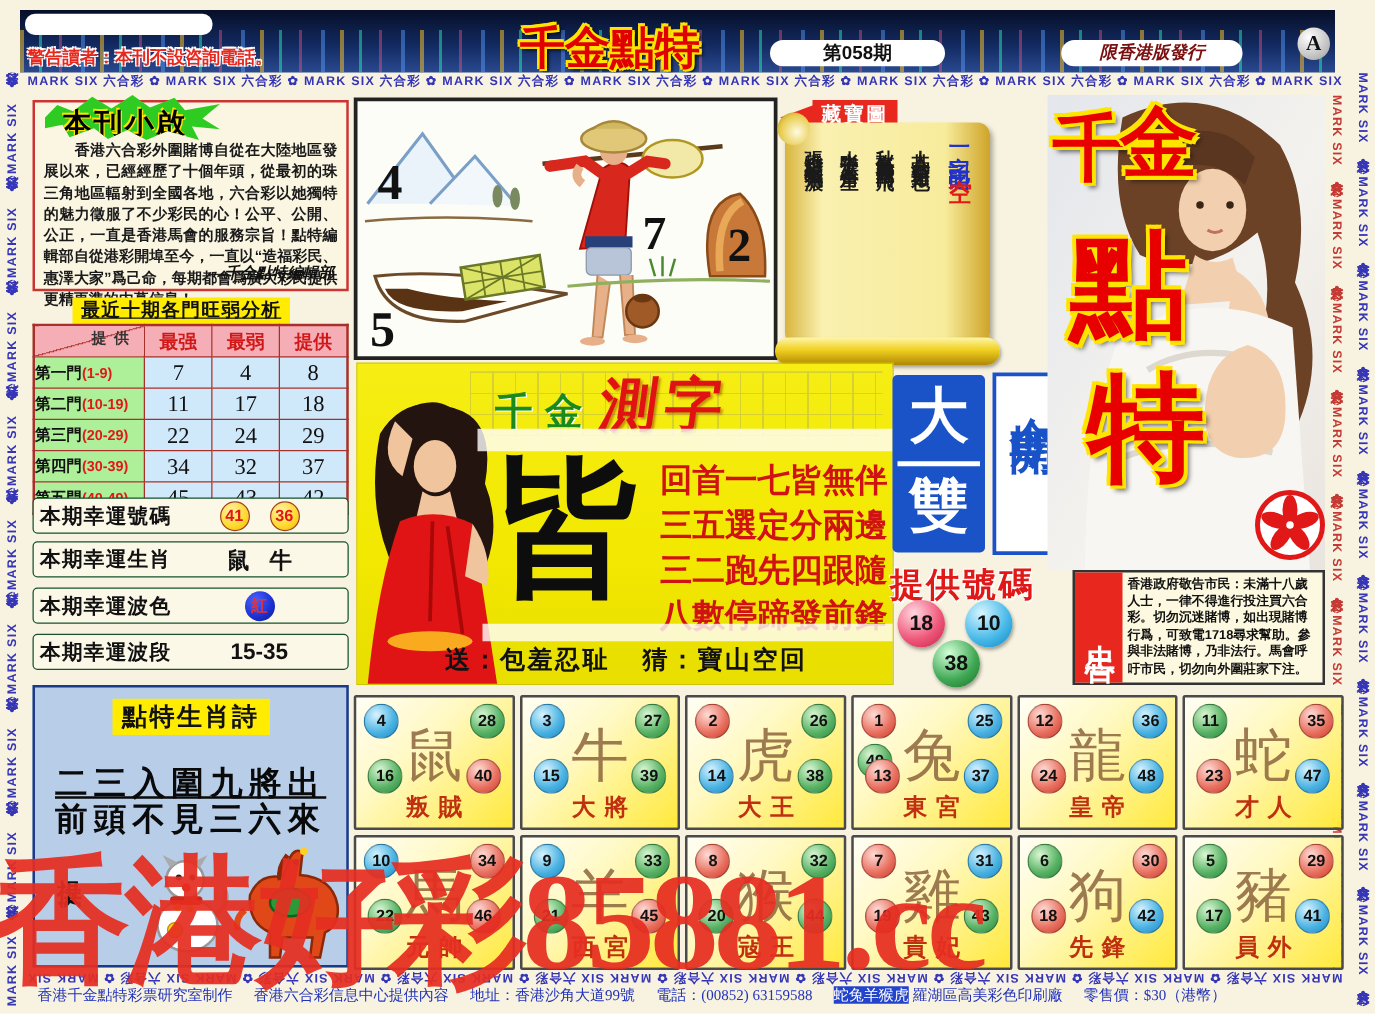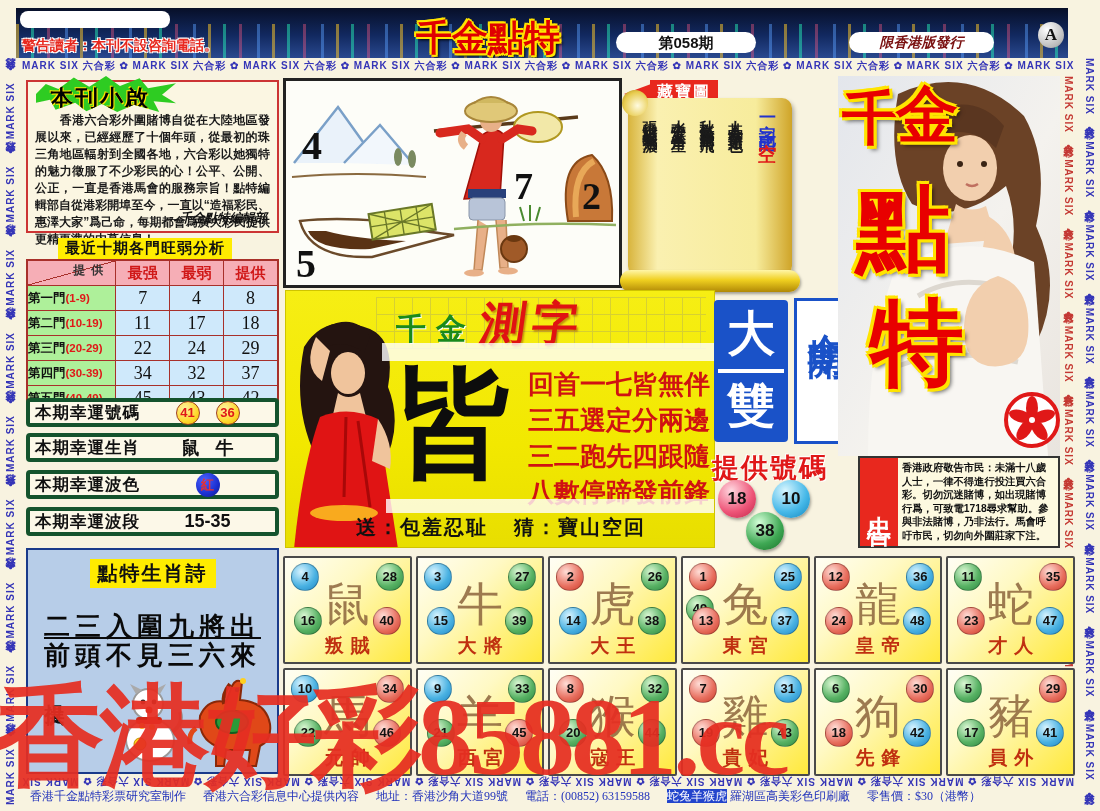--- a/index.html
+++ b/index.html
@@ -28,32 +28,32 @@
 
   
   .notice{position:absolute;left:26px;top:80px;width:253px;height:153px;border:2px solid #cc3434;background:#fbf6e2;box-sizing:border-box;}
   .starburst{position:absolute;left:8px;top:-6px;width:140px;height:36px;background:#2ecc22;clip-path:polygon(0% 50%,7% 22%,16% 36%,27% 4%,38% 30%,50% 0%,60% 28%,74% 6%,80% 34%,100% 20%,90% 52%,100% 76%,84% 70%,88% 100%,70% 80%,58% 100%,47% 78%,36% 98%,28% 74%,14% 94%,10% 66%,0% 74%);}
   .starburst span{position:absolute;left:14px;top:7px;font-size:23px;font-weight:900;color:#000000;text-shadow:1px 1px 0 #ffe400,-1px -1px 0 #ffe400;letter-spacing:2px;}
   .notice-body{position:absolute;left:7px;right:7px;top:30px;font-size:12px;line-height:1.42;color:#1a1a1a;font-weight:bold;text-align:justify;}
   .notice-body::first-line{margin-left:2em;}
   .notice-sign{position:absolute;right:10px;bottom:4px;font-size:12.5px;color:#111;font-family:"Liberation Serif",serif;font-weight:bold;font-style:italic;}
 
   
-  .analysis-title{position:absolute;left:58px;top:238px;background:#ffec00;color:#111;font-size:15px;font-weight:900;padding:1px 7px;font-family:"Liberation Serif",serif;letter-spacing:1px;}
+  .analysis-title{position:absolute;left:58px;top:238px;background:#ffec00;color:#111;font-size:15px;font-weight:900;padding:1px 7px;font-family:"Liberation Serif",serif;letter-spacing:1px;text-decoration:underline;}
   table.analysis{position:absolute;left:26px;top:259px;width:253px;border-collapse:collapse;border:2px solid #a8302a;}
   table.analysis td,table.analysis th{border:1px solid #a8302a;padding:0;height:24px;}
   td.diag{width:88px;background:linear-gradient(to bottom right,#f6aeb6 49%,#a8302a 49%,#a8302a 51%,#f6aeb6 51%);position:relative;}
   td.diag span{position:absolute;right:6px;top:1px;font-size:12px;font-weight:bold;color:#333;letter-spacing:6px;}
   th.acol{background:#f6aeb6;color:#d01818;font-size:15px;font-weight:900;width:55px;}
   td.rowhead{background:#aef09a;font-size:12.5px;font-weight:900;color:#111;padding-left:3px;white-space:nowrap;font-family:"Liberation Serif",serif;}
   td.rowhead .range{color:#e01818;font-size:11.5px;font-family:"Liberation Sans",sans-serif;}
   td.anum{background:#cfe9fb;text-align:center;font-size:18px;color:#111;font-family:"Liberation Serif",serif;}
 
   
-  .lucky{position:absolute;left:26px;width:253px;height:29px;border:4px solid #14532d;border-radius:4px;background:#fcf8e8;box-sizing:border-box;display:flex;align-items:center;}
+  .lucky{position:absolute;left:26px;width:253px;height:29px;border:1px solid #14532d;border-radius:4px;background:#fcf8e8;box-sizing:border-box;display:flex;align-items:center;}
   .lucky .lab{font-size:16.5px;font-weight:900;color:#111;letter-spacing:1px;padding-left:5px;}
   .lucky .vals{flex:1;display:flex;justify-content:center;align-items:center;gap:16px;}
   .yball{width:22px;height:22px;border-radius:50%;background:radial-gradient(circle at 35% 30%,#fff2a0,#ffd92e 60%,#e8b400);border:1px solid #a04020;color:#e01818;font-size:13px;font-weight:900;text-align:center;line-height:22px;}
   .sz{font-size:18px;font-weight:900;color:#111;font-family:"Liberation Serif",serif;}
   .wave-ball{width:24px;height:24px;border-radius:50%;background:radial-gradient(circle at 35% 30%,#4a62ff,#1b2fd0 60%,#101a80);color:#e83030;font-size:13px;font-weight:900;text-align:center;line-height:24px;}
   .seg{font-size:18px;font-weight:900;color:#111;}
 
   
   .poem{position:absolute;left:26px;top:548px;width:253px;height:226px;background:#b7cde8;border:2px solid #1a3a8a;box-sizing:border-box;}
   .poem-title{position:absolute;left:50%;transform:translateX(-50%);top:9px;background:#ffec00;padding:1px 8px;font-size:20px;font-weight:900;color:#111;letter-spacing:2px;white-space:nowrap;}

